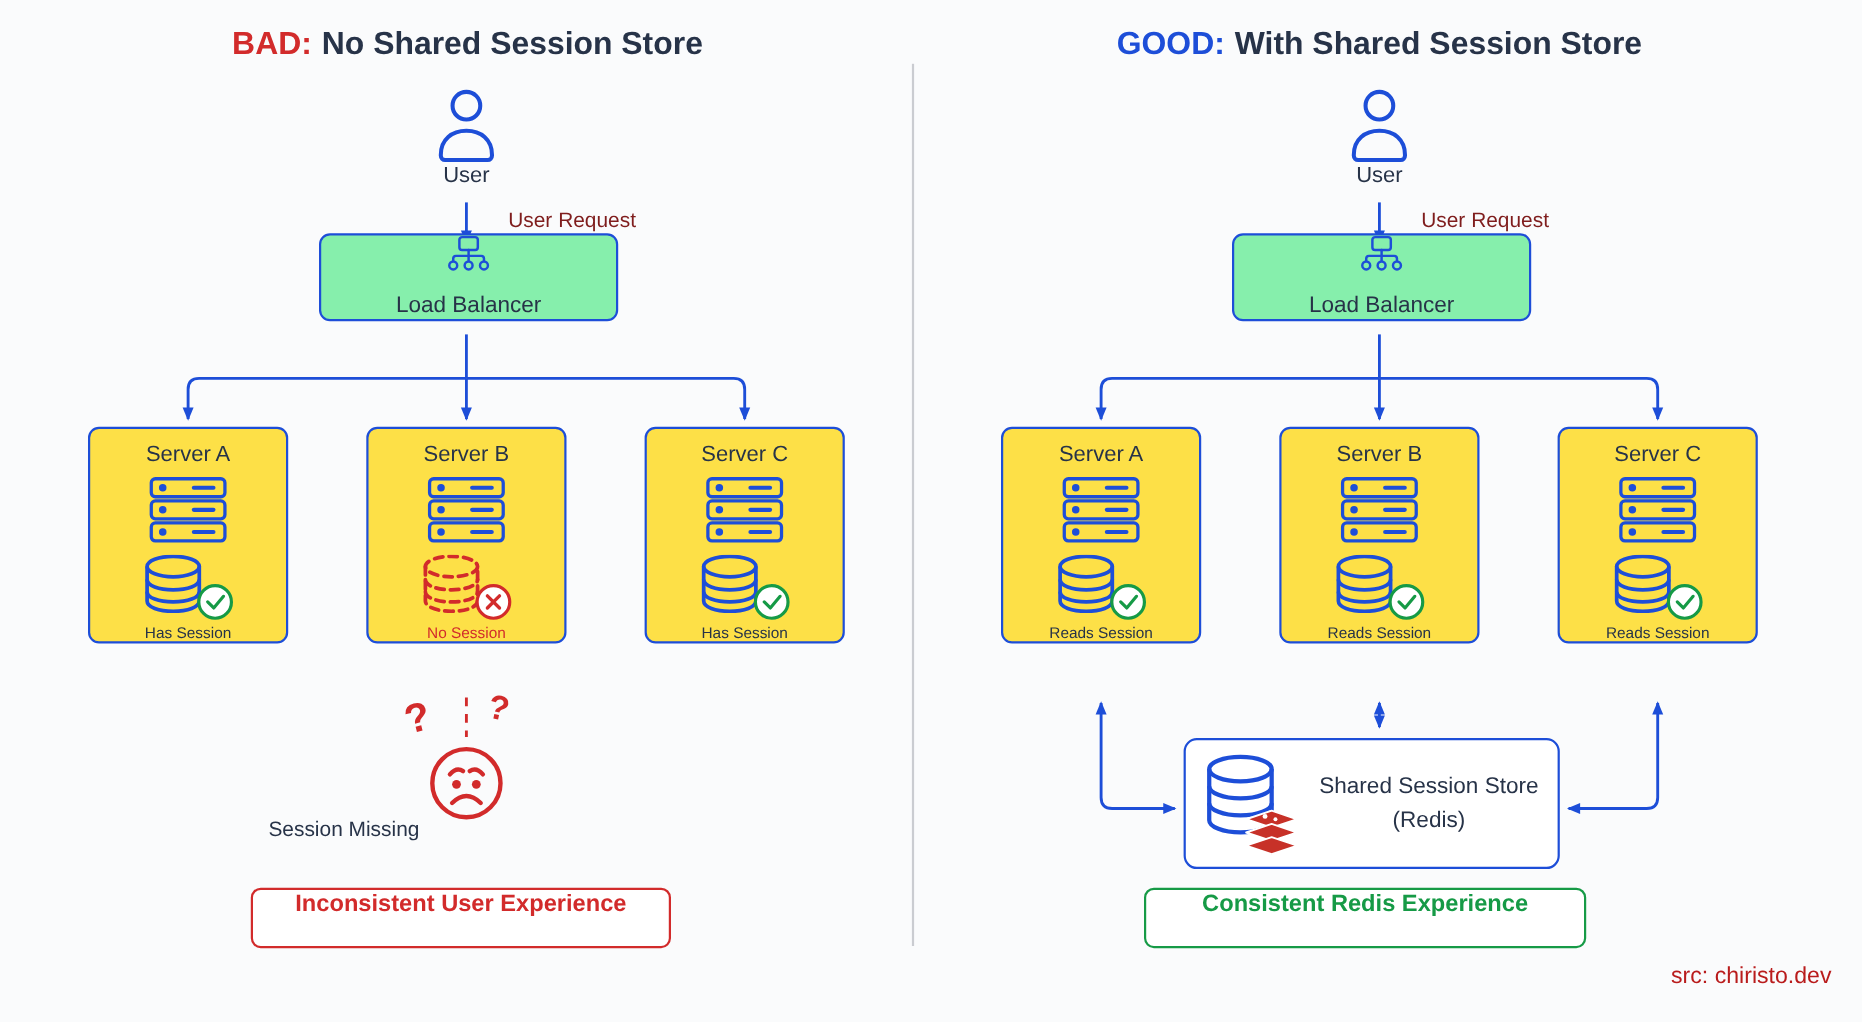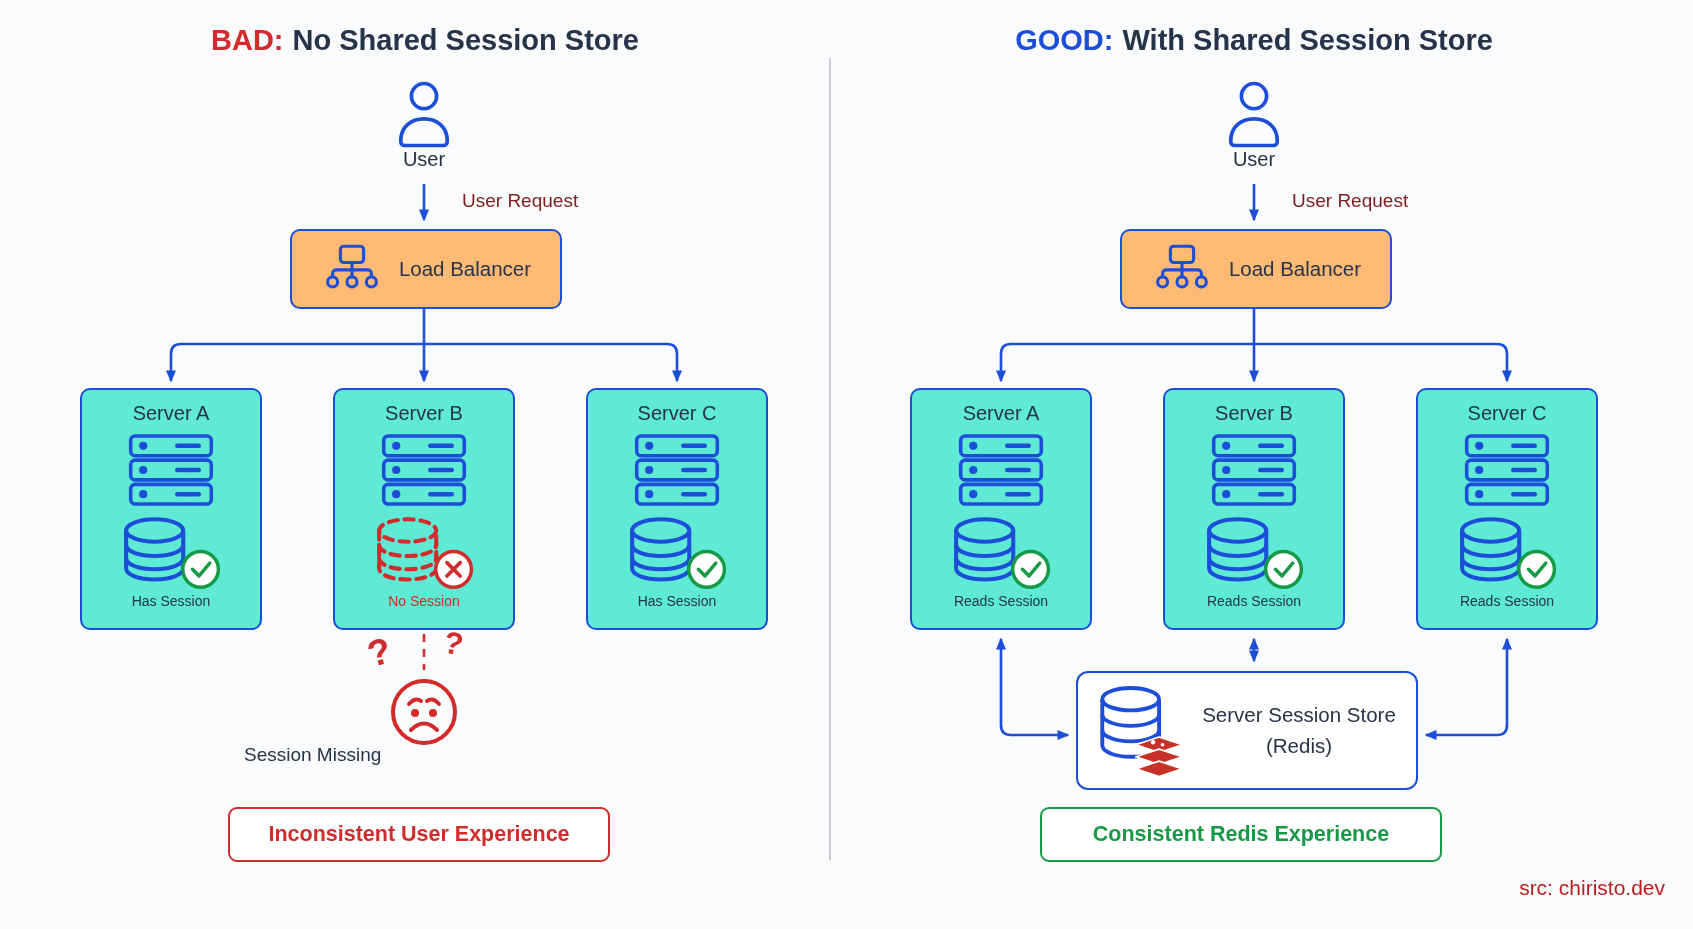--- a/index.html
+++ b/index.html
@@ -12,26 +12,26 @@
   .title-right { left:874px; }
   .hl-red { color:#d22b2b; }
   .hl-green { color:#1d4ed8; }
   .t-rest { margin-left:9px; }
 
   .icon-abs { position:absolute; }
 
   .node-label { position:absolute; text-align:center; font-size:20px; font-weight:400; color:#273348; }
   .request-label { position:absolute; font-size:19px; color:#7f1d1d; white-space:nowrap; }
 
-  .lb-box { position:absolute; top:229px; width:268px; height:76px; background:#fdba74;
+  .lb-box { position:absolute; top:212px; width:268px; height:76px; background:#86efac;
             border:2.5px solid #1d4ed8; border-radius:10px;
-            display:flex; align-items:center; justify-content:center; gap:16px; }
+            display:flex; align-items:center; justify-content:center; gap:16px;flex-direction:column; }
   .lb-label { font-size:20.5px; font-weight:500; color:#273348; }
 
-  .server-box { position:absolute; top:388px; width:182px; height:242px; background:#5eead4;
+  .server-box { position:absolute; top:388px; width:182px; height:197px; background:#fde047;
                 border:2.5px solid #1d4ed8; border-radius:10px;
                 display:flex; flex-direction:column; align-items:center; box-sizing:border-box; }
   .server-name { margin-top:12px; font-size:20px; font-weight:500; color:#273348; }
   .rack-svg { margin-top:8px; }
   .db-svg { margin-top:10px; }
   .session-label { margin-top:2px; font-size:14px; font-weight:400; color:#273348; }
   .session-red { color:#d22b2b; }
 
   .qmark { position:absolute; color:#d22b2b; font-weight:700; line-height:1; }
   .qmark-1 { left:368px; top:634px; font-size:37px; transform:rotate(-14deg); }
@@ -41,21 +41,21 @@
                    font-size:19px; font-weight:500; color:#273348; }
   .failure-line2 { position:absolute; left:224px; top:769px; width:400px; text-align:center;
                    font-size:18px; color:#273348; }
 
   .store-box { position:absolute; left:1076px; top:671px; width:342px; height:119px; background:#fff;
                border:2.5px solid #1d4ed8; border-radius:12px;
                display:flex; align-items:center; justify-content:center; gap:18px; box-sizing:border-box; }
   .store-text { text-align:center; font-size:20.5px; font-weight:500; color:#273348; line-height:1.5; }
 
   .outcome { position:absolute; top:807px; height:55px; background:#fff; border-radius:9px;
-             display:flex; align-items:center; justify-content:center;
+             display:flex; align-items:flex-start; justify-content:center;
              font-size:21.5px; font-weight:600; box-sizing:border-box; }
   .outcome-red { left:228px; width:382px; border:2.5px solid #d22b2b; color:#d22b2b; }
   .outcome-green { left:1040px; width:402px; border:2.5px solid #169a46; color:#169a46; }
 
   .divider { position:absolute; left:829px; top:58px; width:2px; height:802px; background:#caccd1; }
 
   .src-label { position:absolute; left:1470px; top:876px; width:195px; text-align:right;
                font-size:21px; color:#b91c1c; }
 
   svg.overlay { position:absolute; left:0; top:0; pointer-events:none; }
@@ -288,21 +288,21 @@
         <use href="#icon-db-ok"></use>
       </svg>
     <div class="session-label">Reads Session</div>
   </div>
 
   <div class="store-box">
     <svg width="86" height="92">
         <use href="#icon-store-db"></use>
       </svg>
     <div class="store-text">
-      <div>Server Session Store</div>
+      <div>Shared Session Store</div>
       <div>(Redis)</div>
     </div>
   </div>
 
   <div class="outcome outcome-green">
     <span>Consistent Redis Experience</span>
   </div>
 
   <div class="src-label">src: chiristo.dev</div>
 

